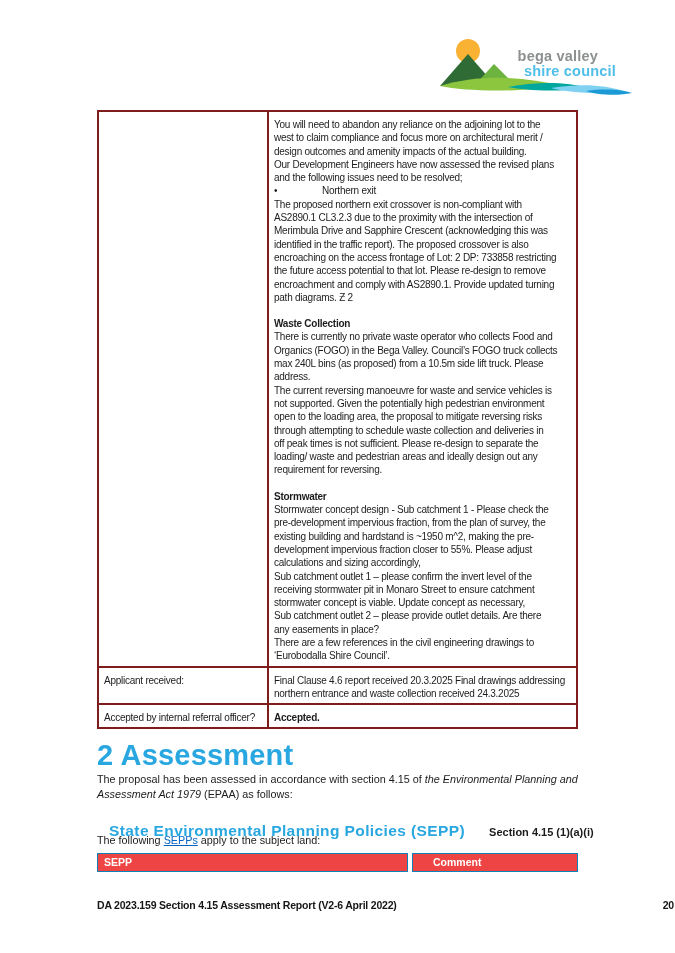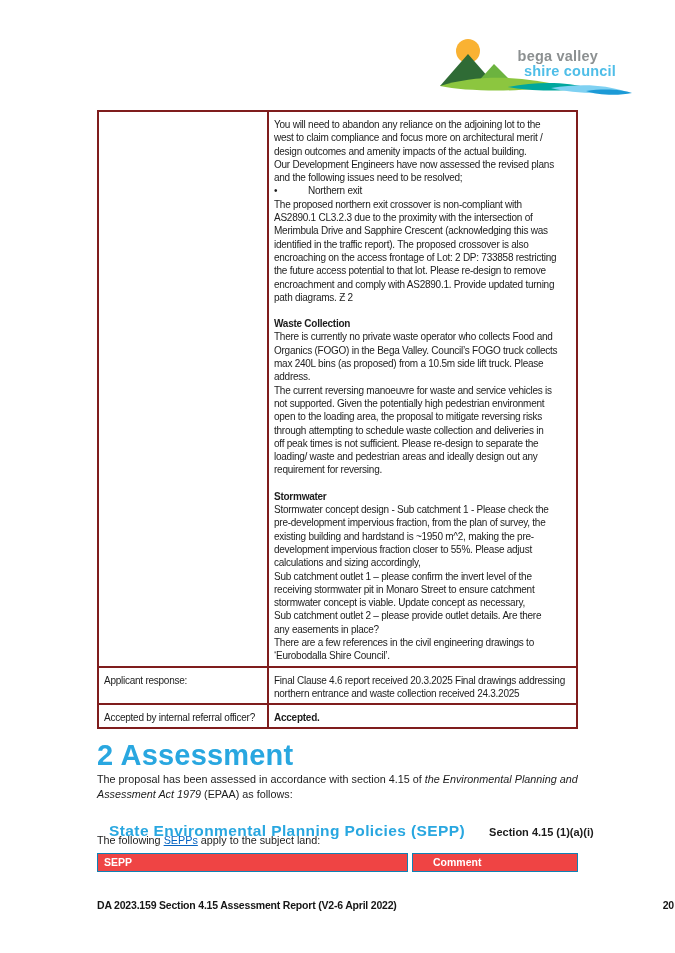--- a/index.html
+++ b/index.html
@@ -13,21 +13,21 @@
   
   .reftable{position:absolute;top:110px;left:97px;width:481px;border-collapse:collapse;table-layout:fixed;
             font-size:10px;line-height:13.3px;letter-spacing:-0.25px;}
   .reftable td{border:2px solid #7f1d1d;vertical-align:top;padding:6px 3px 3px 5px;}
   .reftable td.label-cell{width:160px;}
   .blk{white-space:pre-line;}
   .blk.bold{font-weight:bold;}
   .blk.spacer{height:13px;}
   .blk.bullet{display:flex;white-space:normal;}
   .blk.bullet .dot{width:10px;}
-  .blk.bullet .bullet-text{margin-left:24px;}
+  .blk.bullet .bullet-text{margin-left:38px;}
 
   
   .h1-assess{position:absolute;top:739px;left:97px;margin:0;font-size:29px;font-weight:bold;
              color:#29A7E0;letter-spacing:.2px;}
   .intro{position:absolute;top:772px;left:97px;width:481px;margin:0;font-size:10.8px;line-height:15.3px;}
   .h2row{position:absolute;top:810px;left:97px;display:flex;align-items:baseline;gap:12px;white-space:nowrap;}
   .h2row h2{margin:12px;font-size:15.5px;font-weight:bold;color:#29A7E0;letter-spacing:.4px;}
   .h2row .secref{font-size:11px;font-weight:bold;color:#1c1c1c;}
   .seppline{position:absolute;top:834px;left:97px;width:481px;margin:0;font-size:10.8px;}
   .seppline a{color:#0563C1;text-decoration:underline;}
@@ -105,21 +105,21 @@
 Sub catchment outlet 1 – please confirm the invert level of the
 receiving stormwater pit in Monaro Street to ensure catchment
 stormwater concept is viable. Update concept as necessary,
 Sub catchment outlet 2 – please provide outlet details. Are there
 any easements in place?
 There are a few references in the civil engineering drawings to
 ‘Eurobodalla Shire Council’.</div>
           </td>
         </tr>
         <tr>
-          <td class="label-cell">Applicant response:</td>
+          <td class="label-cell">Applicant received:</td>
           <td class="content-cell">
             <div class="blk normal">Final Clause 4.6 report received 20.3.2025 Final drawings addressing
 northern entrance and waste collection received 24.3.2025</div>
           </td>
         </tr>
         <tr>
           <td class="label-cell">Accepted by internal referral officer?</td>
           <td class="content-cell">
             <div class="blk bold">Accepted.</div>
           </td>

